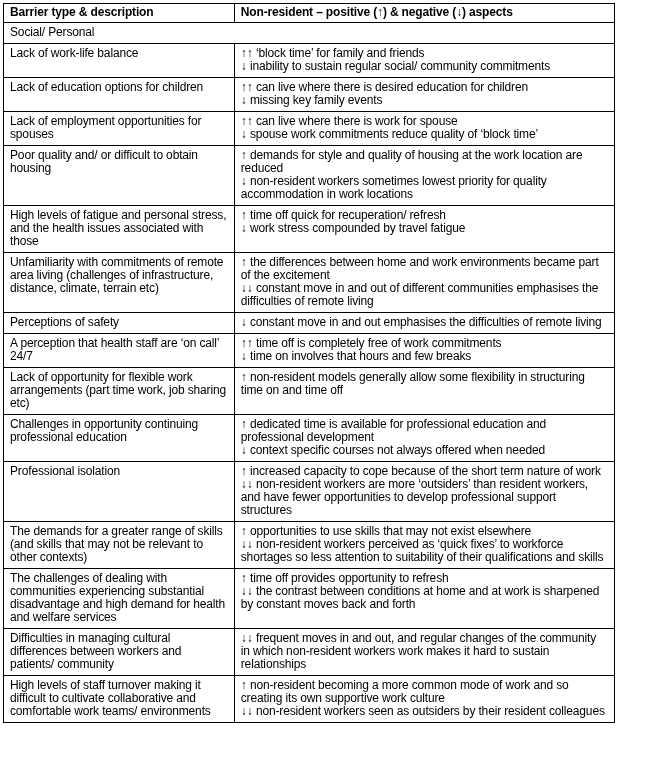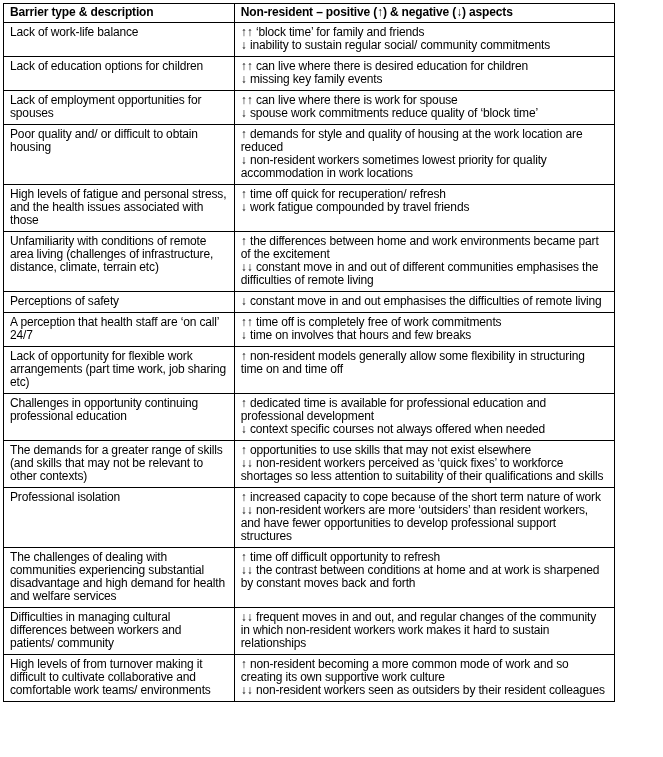--- a/index.html
+++ b/index.html
@@ -35,20 +35,23 @@
       <col class="c2">
     </colgroup>
   <thead>
     <tr>
       <th>Barrier type &amp; description</th>
       <th>Non-resident – positive (↑) &amp; negative (↓) aspects</th>
     </tr>
   </thead>
   <tbody id="tbody">
       <tr>
+        <td colspan="2">Social/ Personal</td>
+      </tr>
+      <tr>
         <td>Lack of work-life balance</td>
         <td>
           <span class="aspect"><span class="arrows">↑↑</span><span> ‘block time’ for family and friends</span></span>
           <span class="aspect"><span class="arrows">↓</span><span> inability to sustain regular social/ community commitments</span></span>
         </td>
       </tr>
       <tr>
         <td>Lack of education options for children</td>
         <td>
           <span class="aspect"><span class="arrows">↑↑</span><span> can live where there is desired education for children</span></span>
@@ -66,25 +69,25 @@
         <td>Poor quality and/ or difficult to obtain housing</td>
         <td>
           <span class="aspect"><span class="arrows">↑</span><span> demands for style and quality of housing at the work location are reduced</span></span>
           <span class="aspect"><span class="arrows">↓</span><span> non-resident workers sometimes lowest priority for quality accommodation in work locations</span></span>
         </td>
       </tr>
       <tr>
         <td>High levels of fatigue and personal stress, and the health issues associated with those</td>
         <td>
           <span class="aspect"><span class="arrows">↑</span><span> time off quick for recuperation/ refresh</span></span>
-          <span class="aspect"><span class="arrows">↓</span><span> work fatigue compounded by travel friends</span></span>
+          <span class="aspect"><span class="arrows">↓</span><span> work stress compounded by travel fatigue</span></span>
         </td>
       </tr>
       <tr>
-        <td>Unfamiliarity with conditions of remote area living (challenges of infrastructure, distance, climate, terrain etc)</td>
+        <td>Unfamiliarity with commitments of remote area living (challenges of infrastructure, distance, climate, terrain etc)</td>
         <td>
           <span class="aspect"><span class="arrows">↑</span><span> the differences between home and work environments became part of the excitement</span></span>
           <span class="aspect"><span class="arrows">↓↓</span><span> constant move in and out of different communities emphasises the difficulties of remote living</span></span>
         </td>
       </tr>
       <tr>
         <td>Perceptions of safety</td>
         <td>
           <span class="aspect"><span class="arrows">↓</span><span> constant move in and out emphasises the difficulties of remote living</span></span>
         </td>
@@ -103,47 +106,47 @@
         </td>
       </tr>
       <tr>
         <td>Challenges in opportunity continuing professional education</td>
         <td>
           <span class="aspect"><span class="arrows">↑</span><span> dedicated time is available for professional education and professional development</span></span>
           <span class="aspect"><span class="arrows">↓</span><span> context specific courses not always offered when needed</span></span>
         </td>
       </tr>
       <tr>
+        <td>Professional isolation</td>
+        <td>
+          <span class="aspect"><span class="arrows">↑</span><span> increased capacity to cope because of the short term nature of work</span></span>
+          <span class="aspect"><span class="arrows">↓↓</span><span> non-resident workers are more ‘outsiders’ than resident workers, and have fewer opportunities to develop professional support structures</span></span>
+        </td>
+      </tr>
+      <tr>
         <td>The demands for a greater range of skills (and skills that may not be relevant to other contexts)</td>
         <td>
           <span class="aspect"><span class="arrows">↑</span><span> opportunities to use skills that may not exist elsewhere</span></span>
           <span class="aspect"><span class="arrows">↓↓</span><span> non-resident workers perceived as ‘quick fixes’ to workforce shortages so less attention to  suitability of their qualifications and skills</span></span>
         </td>
       </tr>
       <tr>
-        <td>Professional isolation</td>
-        <td>
-          <span class="aspect"><span class="arrows">↑</span><span> increased capacity to cope because of the short term nature of work</span></span>
-          <span class="aspect"><span class="arrows">↓↓</span><span> non-resident workers are more ‘outsiders’ than resident workers, and have fewer opportunities to develop professional support structures</span></span>
-        </td>
-      </tr>
-      <tr>
         <td>The challenges of dealing with communities experiencing substantial disadvantage and high demand for health and welfare services</td>
         <td>
-          <span class="aspect"><span class="arrows">↑</span><span> time off difficult opportunity to refresh</span></span>
+          <span class="aspect"><span class="arrows">↑</span><span> time off provides opportunity to refresh</span></span>
           <span class="aspect"><span class="arrows"> ↓↓</span><span> the contrast between conditions at home and at work is sharpened by constant moves back and forth</span></span>
         </td>
       </tr>
       <tr>
         <td>Difficulties in managing cultural differences between workers and patients/ community</td>
         <td>
           <span class="aspect"><span class="arrows">↓↓</span><span> frequent moves in and out, and regular changes of the community in which non-resident workers work makes it hard to sustain relationships</span></span>
         </td>
       </tr>
       <tr>
-        <td>High levels of from turnover making it difficult to cultivate collaborative and comfortable work teams/ environments</td>
+        <td>High levels of staff turnover making it difficult to cultivate collaborative and comfortable work teams/ environments</td>
         <td>
           <span class="aspect"><span class="arrows">↑</span><span> non-resident becoming a more common mode of work and so creating its own supportive work culture</span></span>
           <span class="aspect"><span class="arrows">↓↓</span><span> non-resident workers seen as outsiders by their resident colleagues</span></span>
         </td>
       </tr>
     </tbody>
 </table>
 
 </body></html>

